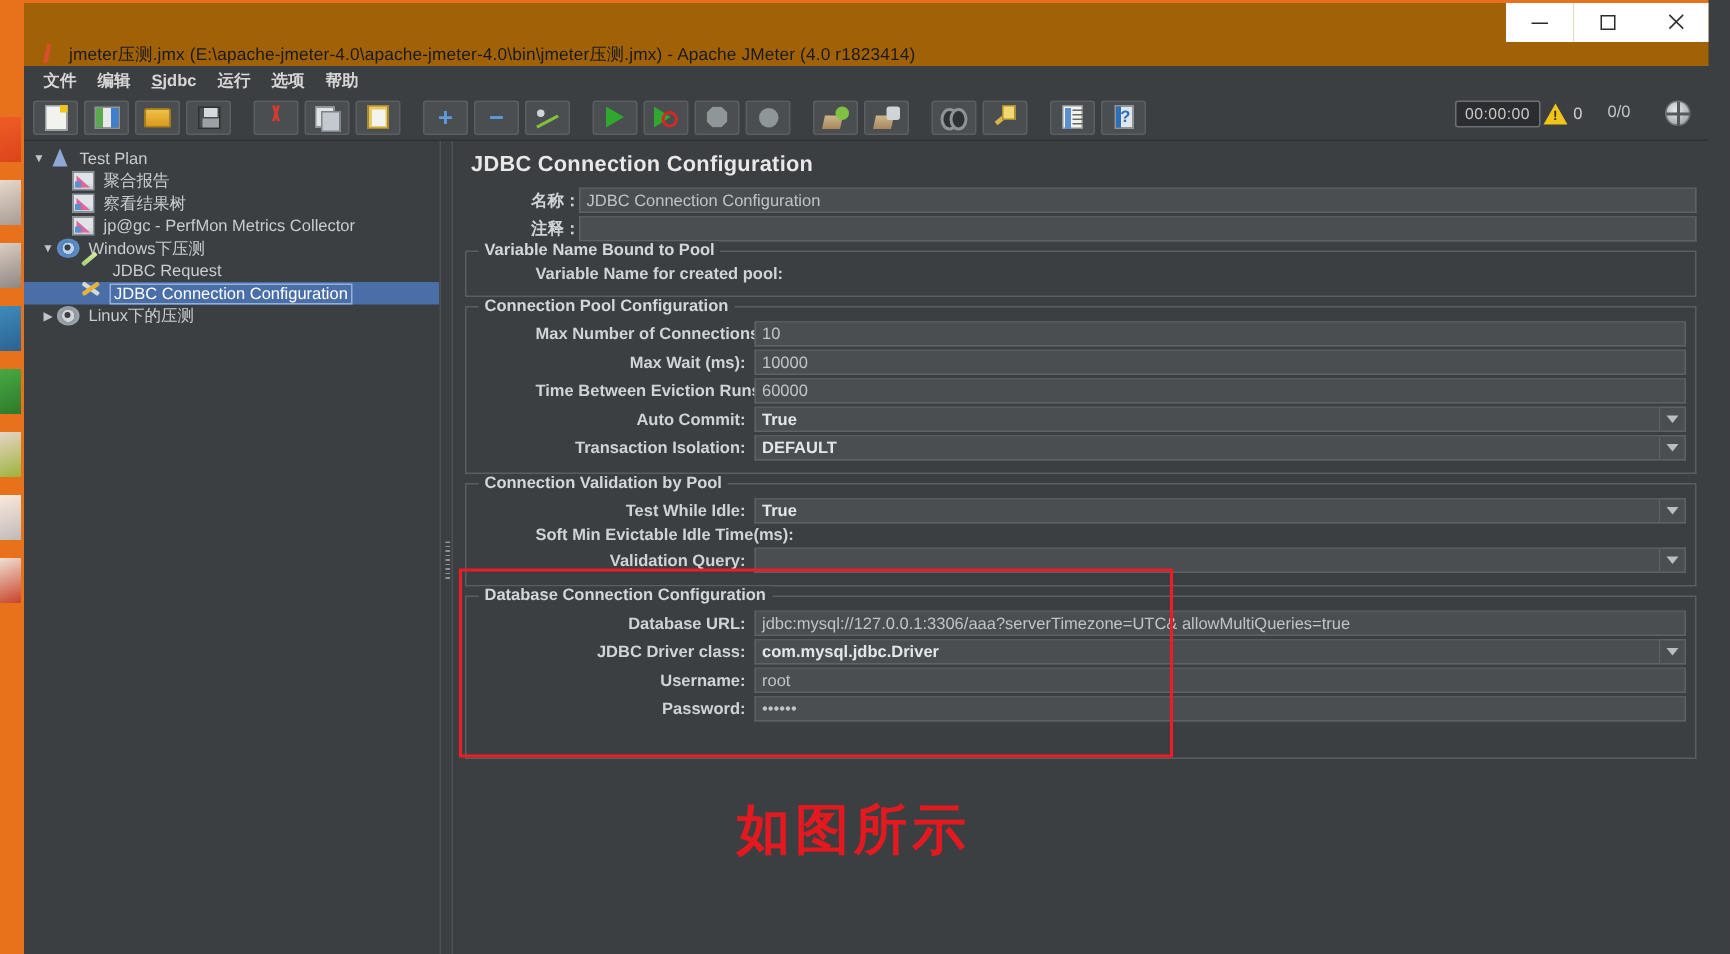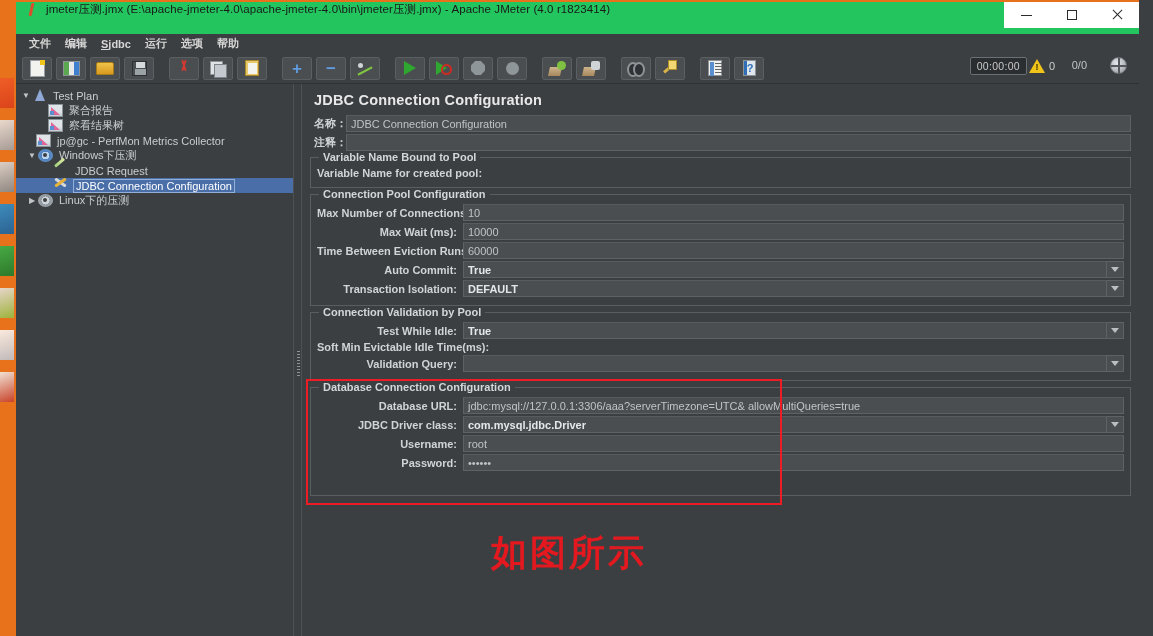--- a/index.html
+++ b/index.html
@@ -34,22 +34,22 @@
   
   .win {
     position: absolute; left: 14px; top: 0; width: 1125px; height: 636px;
     background: #3c3f41; z-index: 5;
     border-left: 2px solid #e8721c;
     border-top: 2px solid #e8721c;
   }
 
   
   .titlebar {
-    height: 32px; background: #22c55e; position: relative;
-    display: flex; align-items: flex-start;
+    height: 42px; background: #a16207; position: relative;
+    display: flex; align-items: flex-end;
   }
   .title-icon {
     width: 16px; height: 16px; margin-left: 8px; margin-right: 6px;
     position: relative; flex: 0 0 auto;
   }
   .title-icon::before {
     content: ""; position: absolute; left: 6px; top: 1px;
     width: 3px; height: 13px; background: #d94f2b;
     transform: skewX(-12deg); border-radius: 1px;
   }
@@ -186,21 +186,21 @@
     flex: 1 1 auto; background: #3c3f41; position: relative;
     padding: 6px 8px 0 8px; overflow: hidden;
   }
   .panel-title {
     font-size: 14.5px; color: #e8e8e8; font-weight: bold;
     padding: 2px 2px 7px 4px; letter-spacing: .2px;
   }
   .row { display: flex; align-items: center; margin-bottom: 2px; }
   .row-label {
     font-size: 11px; color: #d0d4d7; font-weight: bold; text-align: right;
-    padding-right: 6px; white-space: nowrap; flex: 0 0 auto;
+    padding-right: 6px; white-space: nowrap; flex: 0 0 auto; margin-left: 40px;
   }
   .lbl-name { width: 36px; text-align: left; padding-left: 4px; }
   .field {
     flex: 1 1 auto; height: 17px; background: #4a4e50;
     border: 1px solid #5d6264; border-top-color:#575b5d;
     color: #bfc4c7; font-size: 11px; display: flex; align-items: center;
     padding: 0 4px; white-space: nowrap; overflow: hidden;
   }
   .field.strong { color: #e4e7ea; font-weight: bold; }
 
@@ -428,21 +428,21 @@
             <span class="ticon ic-report"></span>
             <span class="tlabel">聚合报告</span>
           </div>
 
           <div class="tnode" style="padding-left:20px">
             <span class="twist"></span>
             <span class="ticon ic-report"></span>
             <span class="tlabel">察看结果树</span>
           </div>
 
-          <div class="tnode" style="padding-left:8px">
+          <div class="tnode" style="padding-left:20px">
             <span class="twist"></span>
             <span class="ticon ic-report"></span>
             <span class="tlabel">jp@gc - PerfMon Metrics Collector</span>
           </div>
 
           <div class="tnode" style="padding-left:10px">
             <span class="twist">▼</span>
             <span class="ticon ic-gear blue"></span>
             <span class="tlabel">Windows下压测</span>
           </div>

